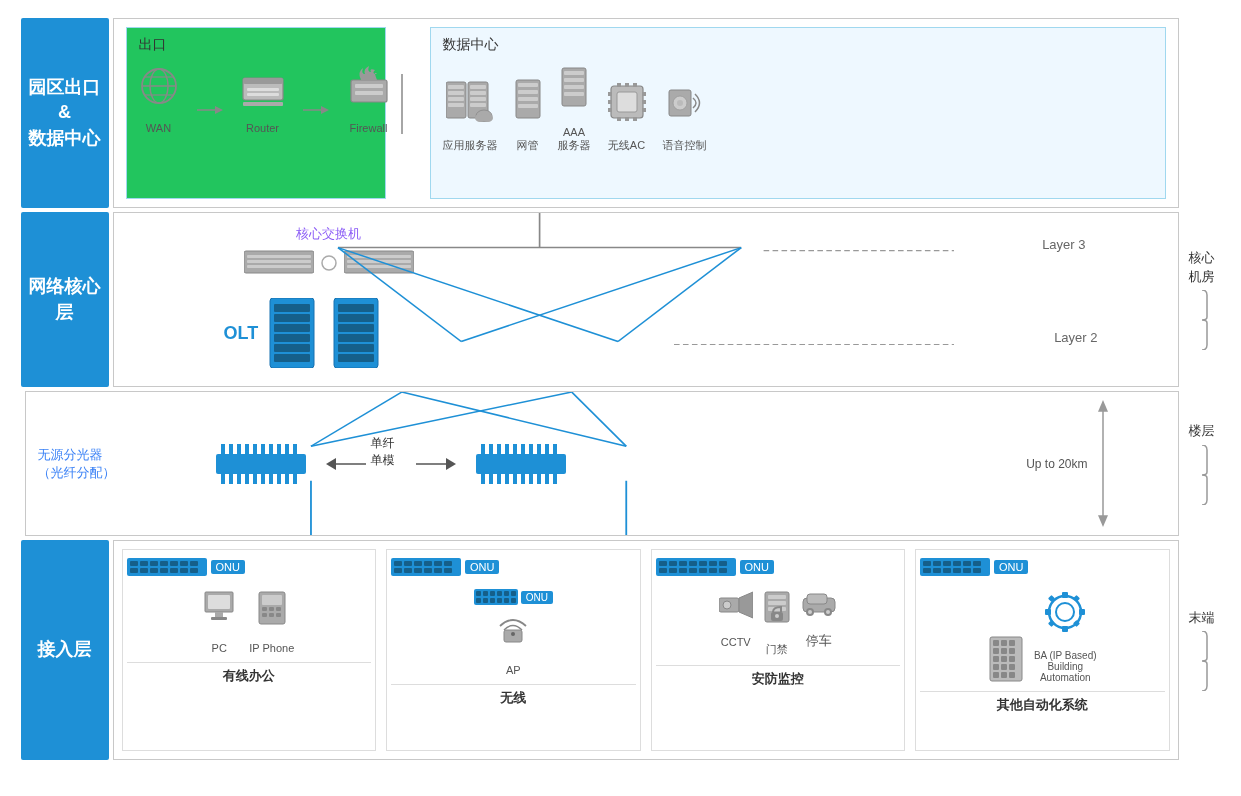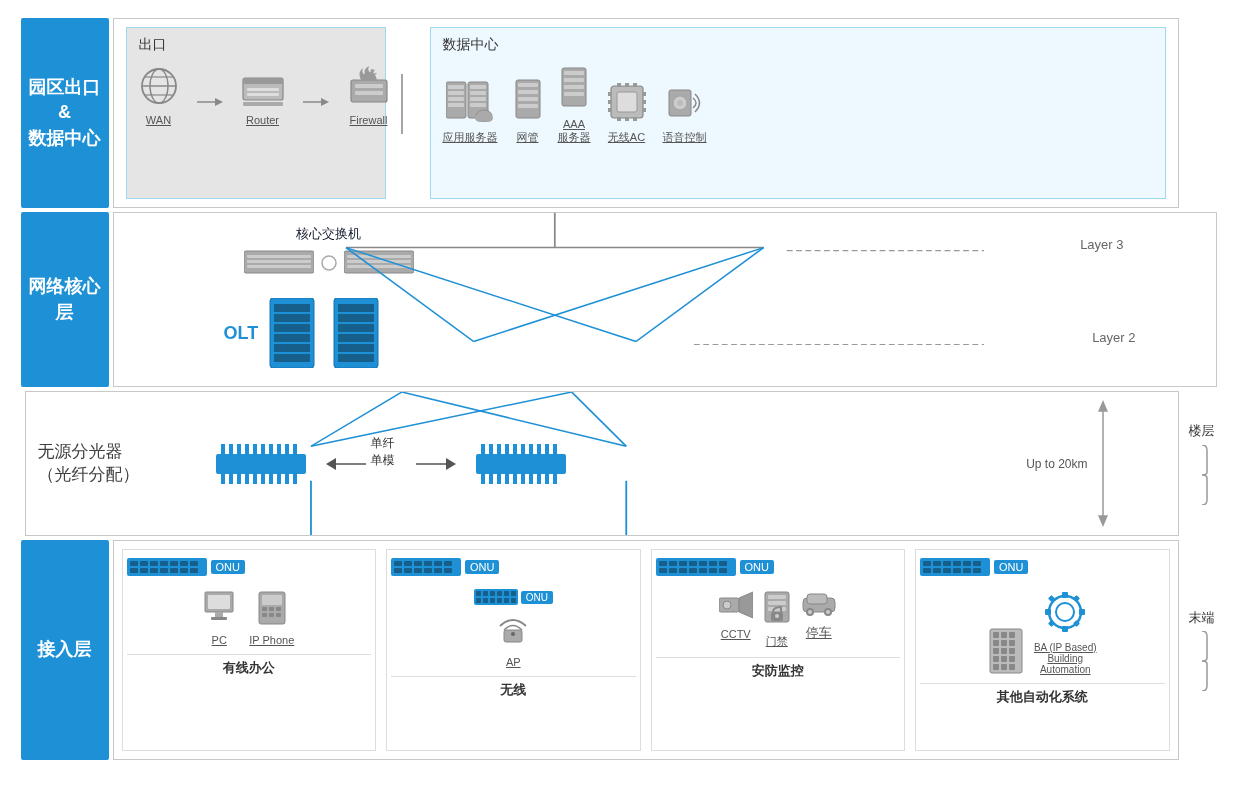--- a/index.html
+++ b/index.html
@@ -71,21 +71,21 @@
     .row1 { height: 190px; }
     .row1 .content-box {
       display: flex;
       flex-direction: row;
       gap: 0;
     }
     
     .exit-section {
       width: 260px;
       border: 1.5px solid #a0d8ef;
-      background: #e5e5e5;
+      background: #22c55e;
       padding: 8px 12px;
       display: flex;
       flex-direction: column;
     }
     .section-title {
       font-size: 14px;
       color: #333;
       margin-bottom: 8px;
       font-weight: normal;
     }
@@ -95,22 +95,21 @@
       align-items: flex-end;
       gap: 18px;
       margin-top: 4px;
     }
     .icon-item {
       display: flex;
       flex-direction: column;
       align-items: center;
       font-size: 11px;
       color: #555;
-      gap: 8px;
-      text-decoration: underline;
+      gap: 16px;
     }
     
     .dc-section {
       flex: 1;
       border: 1.5px solid #a0d8ef;
       background: #eef8ff;
       margin-left: 12px;
       padding: 8px 12px;
       display: flex;
       flex-direction: column;
@@ -346,21 +345,21 @@
       </div>
     </div>
     <div class="right-label"></div>
   </div>
 
   <div class="row row2">
     <div class="left-label">网络核心层</div>
     <div class="content-box" style="position:relative;">
 
       <div style="position:absolute; top:12px; left:130px; display:flex; flex-direction:column; align-items:center;">
-        <span style="font-size:13px;color:#0f172a;margin-bottom:6px;">核心交换机</span>
+        <span style="font-size:13px;color:#8b5cf6;margin-bottom:6px;">核心交换机</span>
         <div style="display:flex;flex-direction:row;gap:6px;">
 
           <svg width="70" height="28" viewBox="0 0 70 28">
             <rect x="0" y="2" width="70" height="22" rx="2" fill="#aaa" stroke="#888" stroke-width="1"></rect>
             <rect x="3" y="6" width="64" height="3" rx="1" fill="#ccc"></rect>
             <rect x="3" y="11" width="64" height="3" rx="1" fill="#ccc"></rect>
             <rect x="3" y="16" width="64" height="3" rx="1" fill="#ccc"></rect>
           </svg>
 
           <div style="display:flex;align-items:center;">
@@ -420,26 +419,31 @@
         <line x1="200" y1="35" x2="310" y2="130" stroke="#1e90d6" stroke-width="1.5"></line>
         <line x1="560" y1="35" x2="450" y2="130" stroke="#1e90d6" stroke-width="1.5"></line>
         <line x1="200" y1="35" x2="450" y2="130" stroke="#1e90d6" stroke-width="1.5"></line>
         <line x1="560" y1="35" x2="310" y2="130" stroke="#1e90d6" stroke-width="1.5"></line>
 
         <line x1="580" y1="38" x2="750" y2="38" stroke="#999" stroke-width="1.2" stroke-dasharray="5,3"></line>
 
         <line x1="500" y1="133" x2="750" y2="133" stroke="#999" stroke-width="1.2" stroke-dasharray="5,3"></line>
       </svg>
     </div>
+    <div class="right-label">核心<br>机房
+      <svg width="14" height="60" style="margin-top:4px;">
+        <path d="M7,0 Q12,0 12,5 L12,27 Q12,30 7,30 Q12,30 12,33 L12,55 Q12,60 7,60" stroke="#999" stroke-width="1.5" fill="none"></path>
+      </svg>
+    </div>
   </div>
 
   <div class="row row3">
     <div class="content-box" style="position:relative;">
 
-      <div style="position:absolute;left:12px;top:50%;transform:translateY(-50%);font-size:17px;color:#404040;line-height:1.4;">
+      <div style="position:absolute;left:12px;top:50%;transform:translateY(-50%);font-size:13px;color:#3b82f6;line-height:1.4;">
         无源分光器<br>（光纤分配）
       </div>
 
       <div style="position:absolute;left:190px;top:50%;transform:translateY(-50%);">
         <svg width="90" height="40" viewBox="0 0 90 40">
 
           <rect x="0" y="10" width="90" height="20" rx="2" fill="#1e90d6"></rect>
           <rect x="5" y="0" width="4" height="12" fill="#1e90d6"></rect>
           <rect x="13" y="0" width="4" height="12" fill="#1e90d6"></rect>
           <rect x="21" y="0" width="4" height="12" fill="#1e90d6"></rect>

